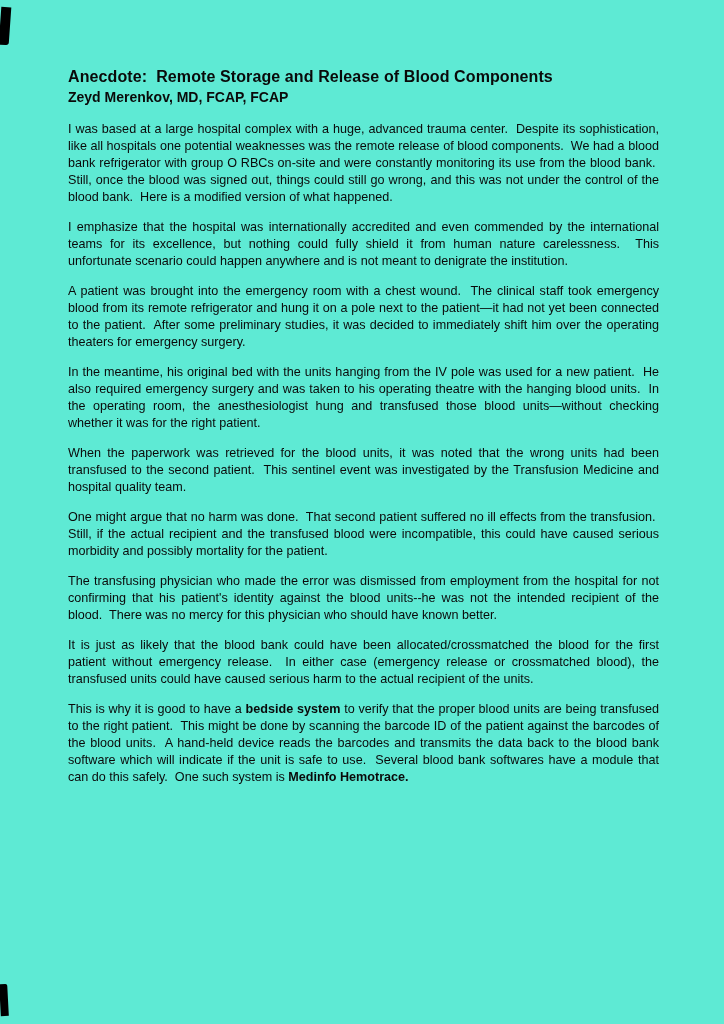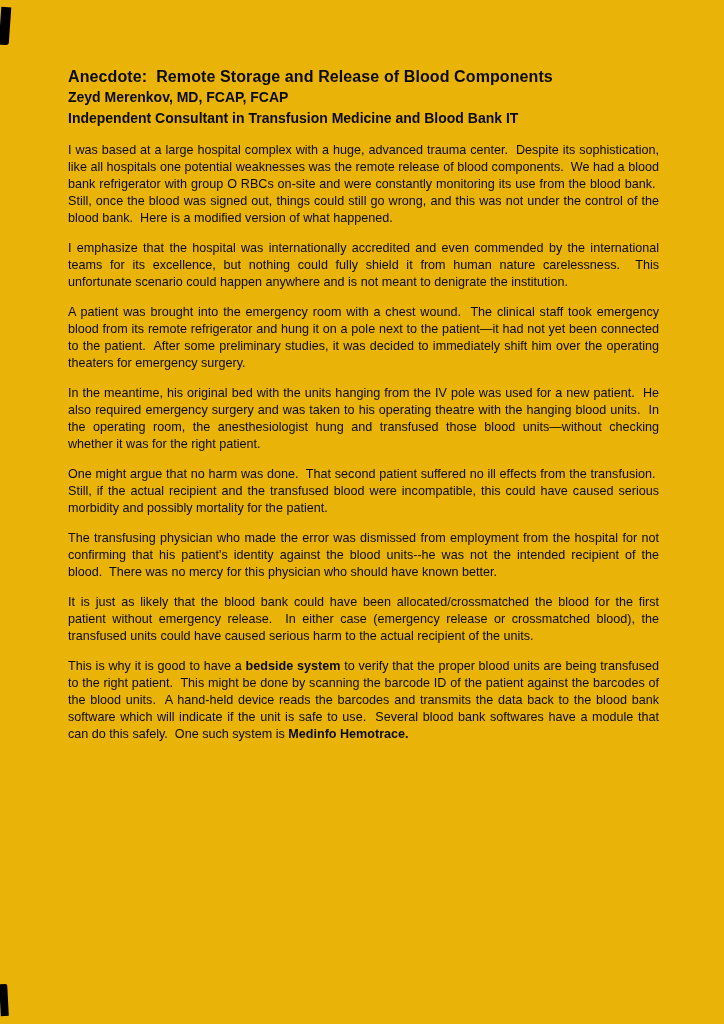--- a/index.html
+++ b/index.html
@@ -11,21 +11,21 @@
     width: 724px;
     height: 1024px;
     position: relative;
     overflow: hidden;
     font-family: "Liberation Sans", sans-serif;
     color: #0a0a0a;
   }
   .page {
     position: absolute;
     inset: 0;
-    background: #eab308;
+    background: #5eead4;
   }
   .content {
     position: absolute;
     left: 68px;
     top: 66px;
     width: 591px;
   }
   .doc-title {
     margin: 0;
     font-size: 16px;
@@ -76,27 +76,27 @@
 <body>
 
 <div class="page">
 
   <div class="scan-mark top-left"></div>
   <div class="scan-mark bottom-left"></div>
 
   <div class="content">
     <h1 class="doc-title">Anecdote:&nbsp; Remote Storage and Release of Blood Components</h1>
     <div class="byline">Zeyd Merenkov, MD, FCAP, FCAP</div>
-    <div class="byline">Independent Consultant in Transfusion Medicine and Blood Bank IT</div>
 
     <div class="body-text">
         <p><span>I was based at a large hospital complex with a huge, advanced trauma center.&nbsp; Despite its sophistication, like all hospitals one potential weaknesses was the remote release of blood components.&nbsp; We had a blood bank refrigerator with group O RBCs on-site and were constantly monitoring its use from the blood bank.&nbsp; Still, once the blood was signed out, things could still go wrong, and this was not under the control of the blood bank.&nbsp; Here is a modified version of what happened.</span></p>
         <p><span>I emphasize that the hospital was internationally accredited and even commended by the international teams for its excellence, but nothing could fully shield it from human nature carelessness.&nbsp; This unfortunate scenario could happen anywhere and is not meant to denigrate the institution.</span></p>
         <p><span>A patient was brought into the emergency room with a chest wound.&nbsp; The clinical staff took emergency blood from its remote refrigerator and hung it on a pole next to the patient—it had not yet been connected to the patient.&nbsp; After some preliminary studies, it was decided to immediately shift him over the operating theaters for emergency surgery.</span></p>
         <p><span>In the meantime, his original bed with the units hanging from the IV pole was used for a new patient.&nbsp; He also required emergency surgery and was taken to his operating theatre with the hanging blood units.&nbsp; In the operating room, the anesthesiologist hung and transfused those blood units—without checking whether it was for the right patient.</span></p>
+        <p><span>When the paperwork was retrieved for the blood units, it was noted that the wrong units had been transfused to the second patient.&nbsp; This sentinel event was investigated by the Transfusion Medicine and hospital quality team.</span></p>
         <p><span>One might argue that no harm was done.&nbsp; That second patient suffered no ill effects from the transfusion.&nbsp; Still, if the actual recipient and the transfused blood were incompatible, this could have caused serious morbidity and possibly mortality for the patient.</span></p>
         <p><span>The transfusing physician who made the error was dismissed from employment from the hospital for not confirming that his patient's identity against the blood units--he was not the intended recipient of the blood.&nbsp; There was no mercy for this physician who should have known better.</span></p>
         <p><span>It is just as likely that the blood bank could have been allocated/crossmatched the blood for the first patient without emergency release.&nbsp; In either case (emergency release or crossmatched blood), the transfused units could have caused serious harm to the actual recipient of the units.</span></p>
         <p><span>This is why it is good to have a </span><b>bedside system</b><span> to verify that the proper blood units are being transfused to the right patient.&nbsp; This might be done by scanning the barcode ID of the patient against the barcodes of the blood units.&nbsp; A hand-held device reads the barcodes and transmits the data back to the blood bank software which will indicate if the unit is safe to use.&nbsp; Several blood bank softwares have a module that can do this safely.&nbsp; One such system is </span><b>Medinfo Hemotrace.</b></p>
       </div>
   </div>
 
 </div>
 
 </body></html>

